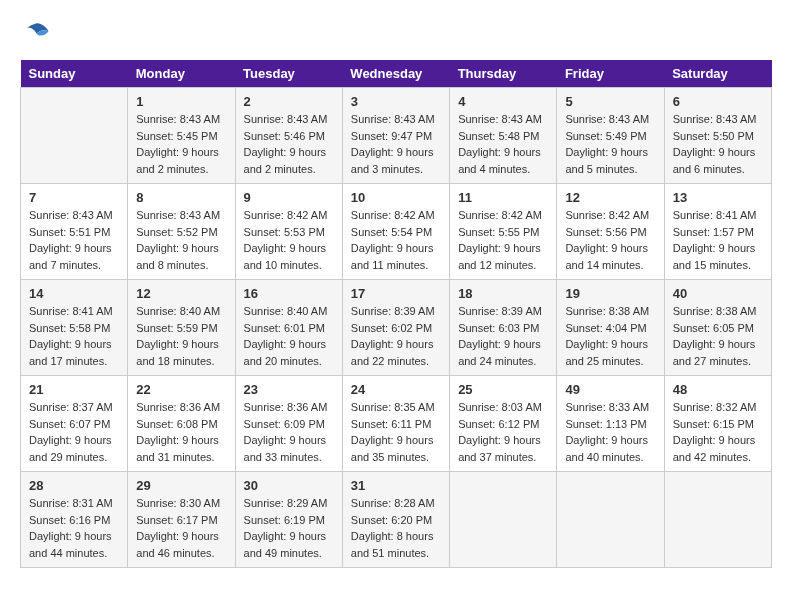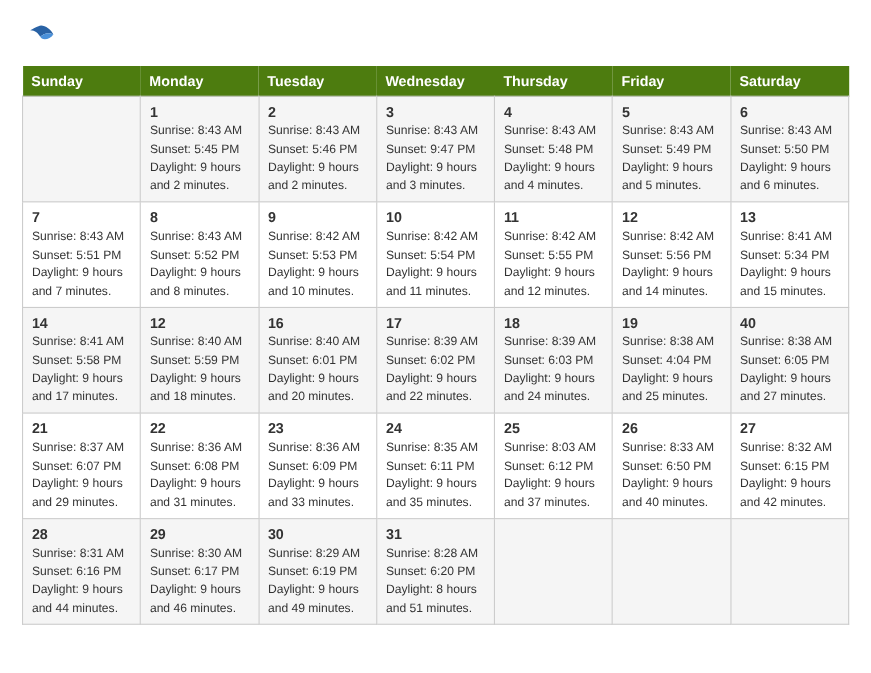--- a/index.html
+++ b/index.html
@@ -45,21 +45,21 @@
       font-size: 16px;
       color: #555;
       font-weight: normal;
     }
     table {
       width: 100%;
       border-collapse: collapse;
       font-size: 11px;
     }
     thead tr th {
-      background-color: #4d7c0f;
+      background-color: #4c1d95;
       color: #fff;
       padding: 6px 8px;
       text-align: left;
       font-size: 13px;
       font-weight: bold;
     }
     tbody tr td {
       border: 1px solid #ccc;
       vertical-align: top;
       padding: 6px 8px;
@@ -215,21 +215,21 @@
         <div class="day-info">
           <span>Sunrise: 8:42 AM</span><br>
           <span>Sunset: 5:56 PM</span><br>
           <span>Daylight: 9 hours and 14 minutes.</span>
         </div>
         </td>
         <td>
           <span class="day-number">13</span>
         <div class="day-info">
           <span>Sunrise: 8:41 AM</span><br>
-          <span>Sunset: 5:34 PM</span><br>
+          <span>Sunset: 1:57 PM</span><br>
           <span>Daylight: 9 hours and 15 minutes.</span>
         </div>
         </td>
       </tr>
       <tr>
         <td>
           <span class="day-number">14</span>
         <div class="day-info">
           <span>Sunrise: 8:41 AM</span><br>
           <span>Sunset: 5:58 PM</span><br>
@@ -320,29 +320,29 @@
         </td>
         <td>
           <span class="day-number">25</span>
         <div class="day-info">
           <span>Sunrise: 8:03 AM</span><br>
           <span>Sunset: 6:12 PM</span><br>
           <span>Daylight: 9 hours and 37 minutes.</span>
         </div>
         </td>
         <td>
-          <span class="day-number">26</span>
+          <span class="day-number">49</span>
         <div class="day-info">
           <span>Sunrise: 8:33 AM</span><br>
-          <span>Sunset: 6:50 PM</span><br>
+          <span>Sunset: 1:13 PM</span><br>
           <span>Daylight: 9 hours and 40 minutes.</span>
         </div>
         </td>
         <td>
-          <span class="day-number">27</span>
+          <span class="day-number">48</span>
         <div class="day-info">
           <span>Sunrise: 8:32 AM</span><br>
           <span>Sunset: 6:15 PM</span><br>
           <span>Daylight: 9 hours and 42 minutes.</span>
         </div>
         </td>
       </tr>
       <tr>
         <td>
           <span class="day-number">28</span>

